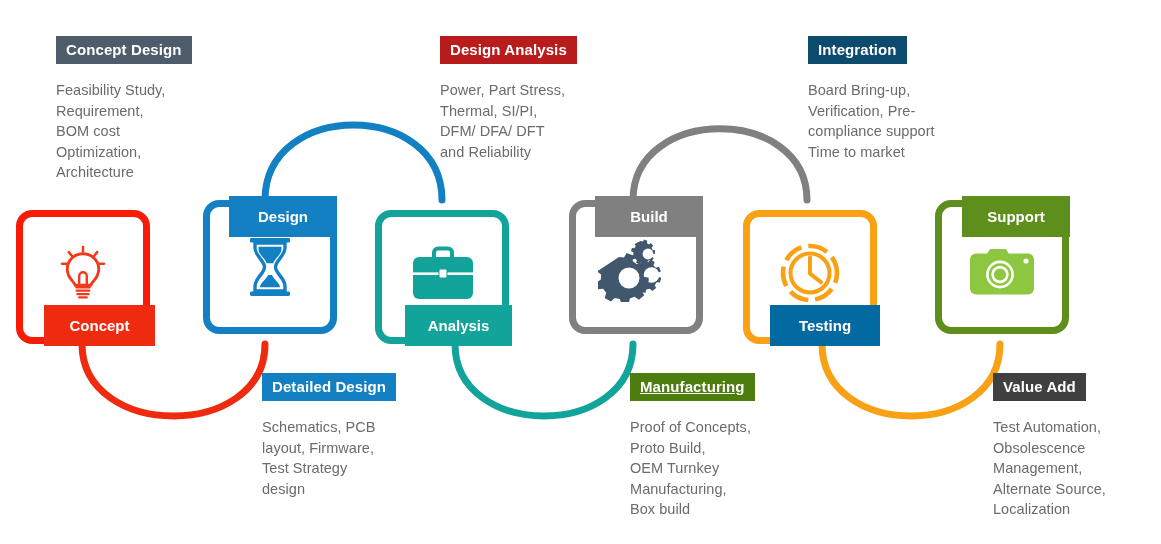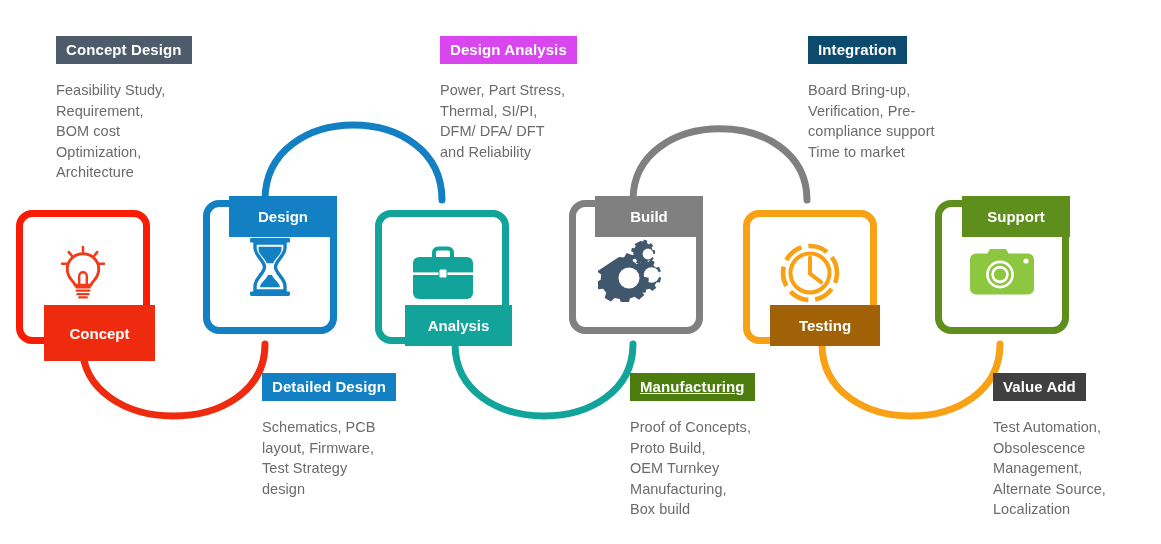--- a/index.html
+++ b/index.html
@@ -112,21 +112,21 @@
   <div class="annot" style="left:56px; top:36px; width:190px;">
     <div class="annot-header" style="background:#4E5B6B;">Concept Design</div>
     <div class="annot-body">Feasibility Study,
 Requirement,
 BOM cost
 Optimization,
 Architecture</div>
   </div>
 
   <div class="annot" style="left:440px; top:36px; width:205px;">
-    <div class="annot-header" style="background:#d946ef;">Design Analysis</div>
+    <div class="annot-header" style="background:#b91c1c;">Design Analysis</div>
     <div class="annot-body">Power, Part Stress,
 Thermal, SI/PI,
 DFM/ DFA/ DFT
 and Reliability</div>
   </div>
 
   <div class="annot" style="left:808px; top:36px; width:215px;">
     <div class="annot-header" style="background:#0c4a6e;">Integration</div>
     <div class="annot-body">Board Bring-up,
 Verification, Pre-
@@ -178,21 +178,21 @@
         <path d="M27.8 47.2 v-9.6 a4.2 4.2 0 0 1 8.4 0 v9.6" fill="none" stroke="#F03A1A" stroke-width="2.6"></path>
 
         <g fill="#F03A1A">
           <rect x="23.4" y="48.6" width="17.2" height="2.6" rx="1.1"></rect>
           <rect x="23.8" y="52.4" width="16.4" height="2.6" rx="1.1"></rect>
           <rect x="24.6" y="56.2" width="14.8" height="2.6" rx="1.1"></rect>
           <rect x="26.6" y="59.8" width="10.8" height="2.6" rx="1.1"></rect>
         </g>
       </svg>
     </div>
-    <div class="node-label" style="left:44px; top:305px; width:111px; height:56px; background:#EE2B0E;">
+    <div class="node-label" style="left:44px; top:305px; width:111px; height:41px; background:#EE2B0E;">
       <span>Concept</span>
     </div>
   </div>
 
   <div class="node">
     <div class="node-box" style="left:203px; top:200px; width:134px; height:134px; border-color:#1380C4;"></div>
     <div class="node-icon" style="left:240px; top:235px; width:60px; height:64px;">
       <svg width="52" height="60" viewBox="0 0 52 60" aria-hidden="true">
         <g fill="#1380C4">
           <rect x="6" y="1" width="40" height="4.6" rx="1.4"></rect>
@@ -248,21 +248,21 @@
 
   <div class="node">
     <div class="node-box" style="left:743px; top:210px; width:134px; height:134px; border-color:#F9A114;"></div>
     <div class="node-icon" style="left:777px; top:240px; width:66px; height:66px;">
       <svg width="64" height="64" viewBox="0 0 64 64" aria-hidden="true">
         <circle cx="32" cy="32" r="27" fill="none" stroke="#F9A114" stroke-width="4.6" stroke-dasharray="20 7" stroke-dashoffset="10"></circle>
         <circle cx="32" cy="32" r="19.5" fill="none" stroke="#F9A114" stroke-width="4"></circle>
         <path d="M32 16.5 v16.2 l11 8.5" fill="none" stroke="#F9A114" stroke-width="4" stroke-linecap="round" stroke-linejoin="round"></path>
       </svg>
     </div>
-    <div class="node-label" style="left:770px; top:305px; width:110px; height:41px; background:#a16207;">
+    <div class="node-label" style="left:770px; top:305px; width:110px; height:41px; background:#0369a1;">
       <span>Testing</span>
     </div>
   </div>
 
   <div class="node">
     <div class="node-box" style="left:935px; top:200px; width:134px; height:134px; border-color:#5E8E1C;"></div>
     <div class="node-icon" style="left:966px; top:240px; width:72px; height:60px;">
       <svg width="68" height="54" viewBox="0 0 68 54" aria-hidden="true">
         <path d="M22 6 h16 l3.2 5.4 H18.8 z" fill="#8DC63F"></path>
         <rect x="2" y="10.5" width="64" height="41" rx="6" fill="#8DC63F"></rect>

